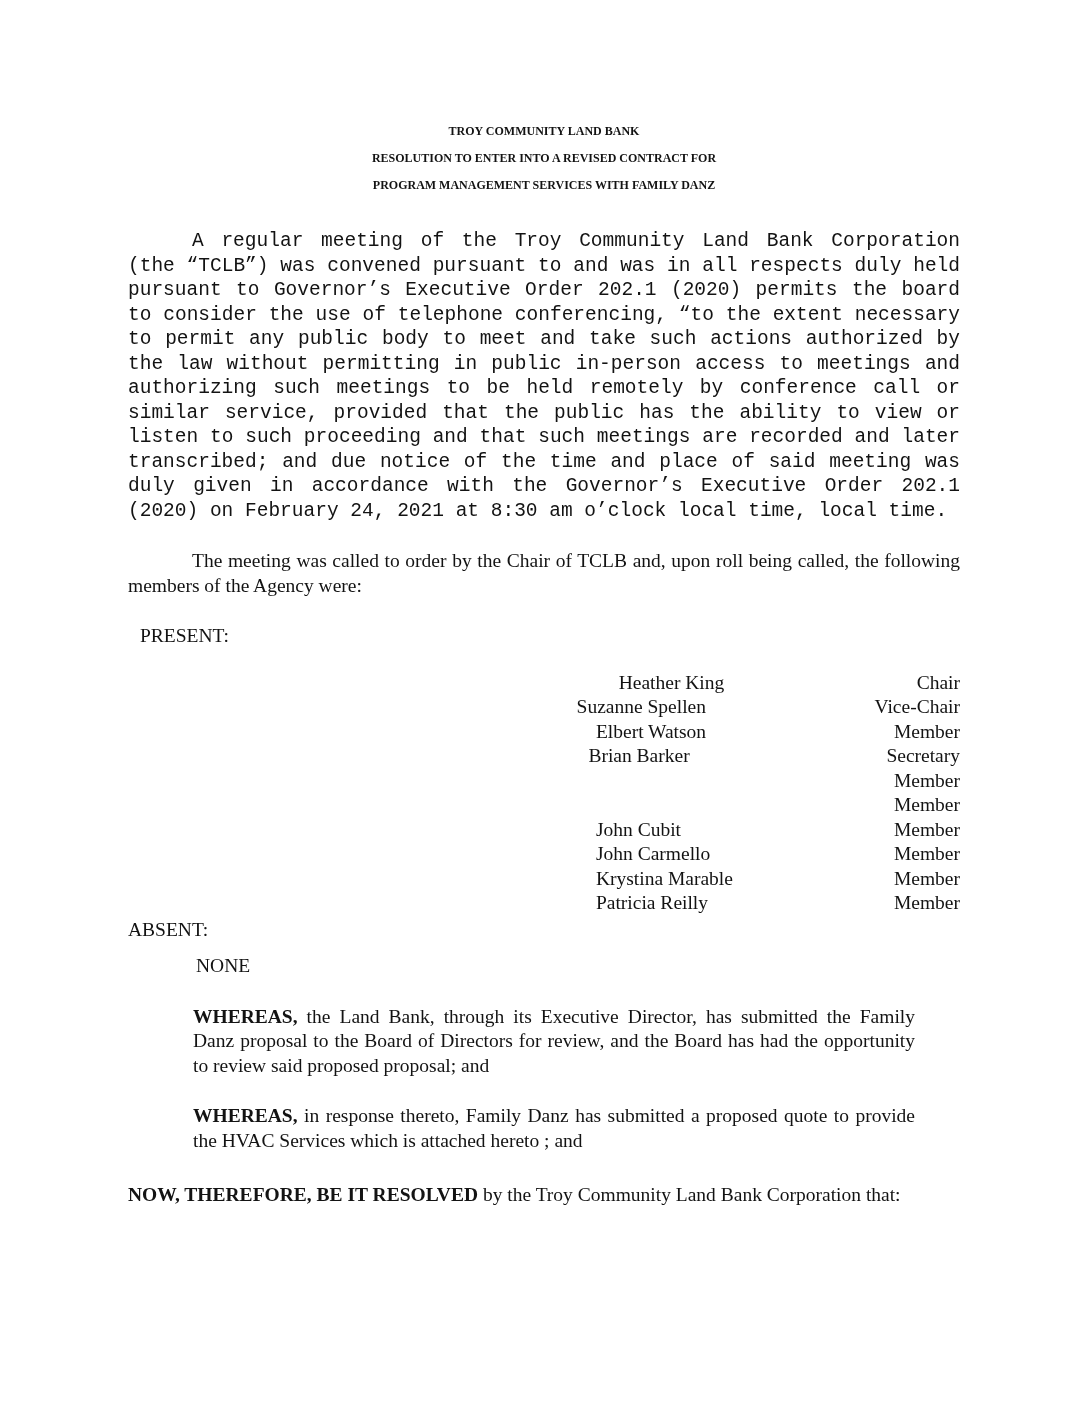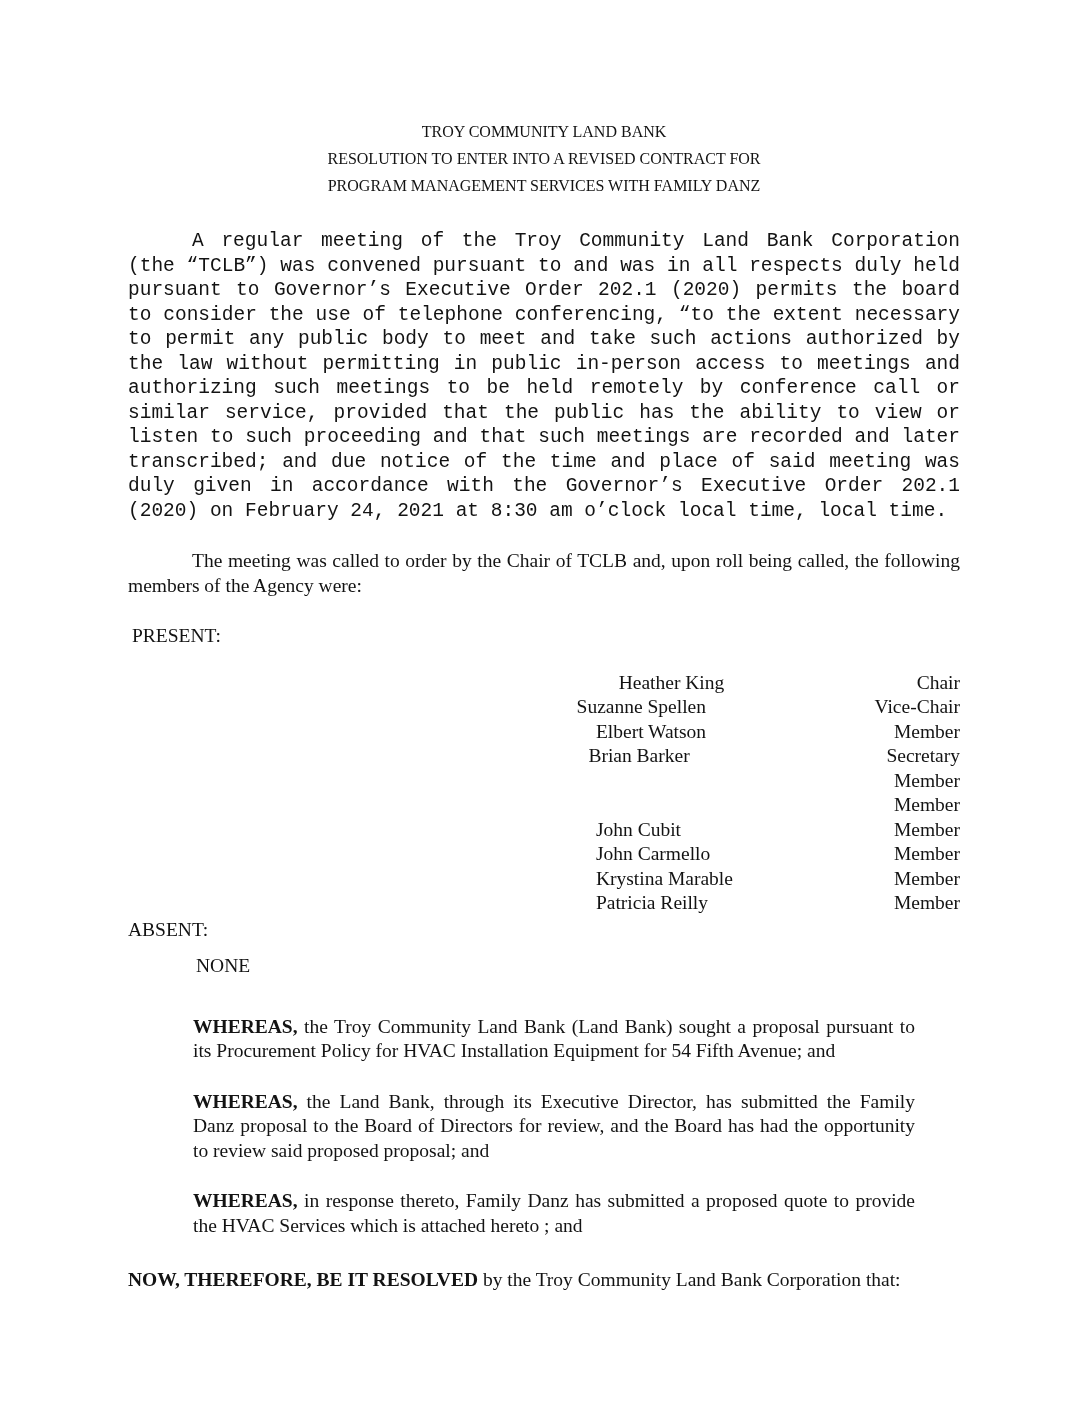--- a/index.html
+++ b/index.html
@@ -15,35 +15,35 @@
     padding: 118px 128px 0 128px;
     background: #ffffff;
     font-family: "Liberation Serif", "DejaVu Serif", serif;
     font-size: 19.5px;
     line-height: 24.5px;
     color: #131313;
     overflow: hidden;
   }
   .doc-title {
     text-align: center;
-    font-weight: 400;
-    font-size: 16px;
+    font-weight: 700;
+    font-size: 12px;
     line-height: 27px;
   }
   .para {
     margin: 26px 0 0 0;
     text-align: justify;
     text-indent: 64px;
   }
   .para.first {
     margin-top: 30px;
     font-family: Liberation Mono, monospace;
   }
   .section-label {
-    margin: 26px 0 0 4px;
+    margin: 26px 0 0 12px;
   }
   .members {
     margin: 22px 0 0 66px;
   }
   .member-row {
     display: flex;
     justify-content: flex-end;
   }
   .member-name {
     flex: 0 0 auto;
@@ -122,21 +122,20 @@
     </div>
     <div class="member-row">
       <span class="member-name">Patricia Reilly</span>
       <span class="member-role">Member</span>
     </div>
   </div>
 
   <div class="absent-label">ABSENT:</div>
   <div class="absent-value">NONE</div>
 
-  <p class="whereas first"><b>WHEREAS,</b><span> the Troy Community Land Bank (Land Bank) sought a proposal pursuant to its Procurement Policy for HVAC Installation Equipment for 54 Fifth Avenue; and</span></p>
 
   <p class="whereas"><b>WHEREAS,</b><span> the Land Bank, through its Executive Director, has submitted the Family Danz proposal to the Board of Directors for review, and the Board has had the opportunity to review said proposed proposal; and</span></p>
 
   <p class="whereas"><b>WHEREAS,</b><span> in response thereto, Family Danz has submitted a proposed quote to provide the HVAC Services which is attached hereto ; and</span></p>
 
   <p class="resolved"><b>NOW, THEREFORE, BE IT RESOLVED</b><span> by the Troy Community Land Bank Corporation that:</span></p>
 
 </div>
 
 </body></html>

